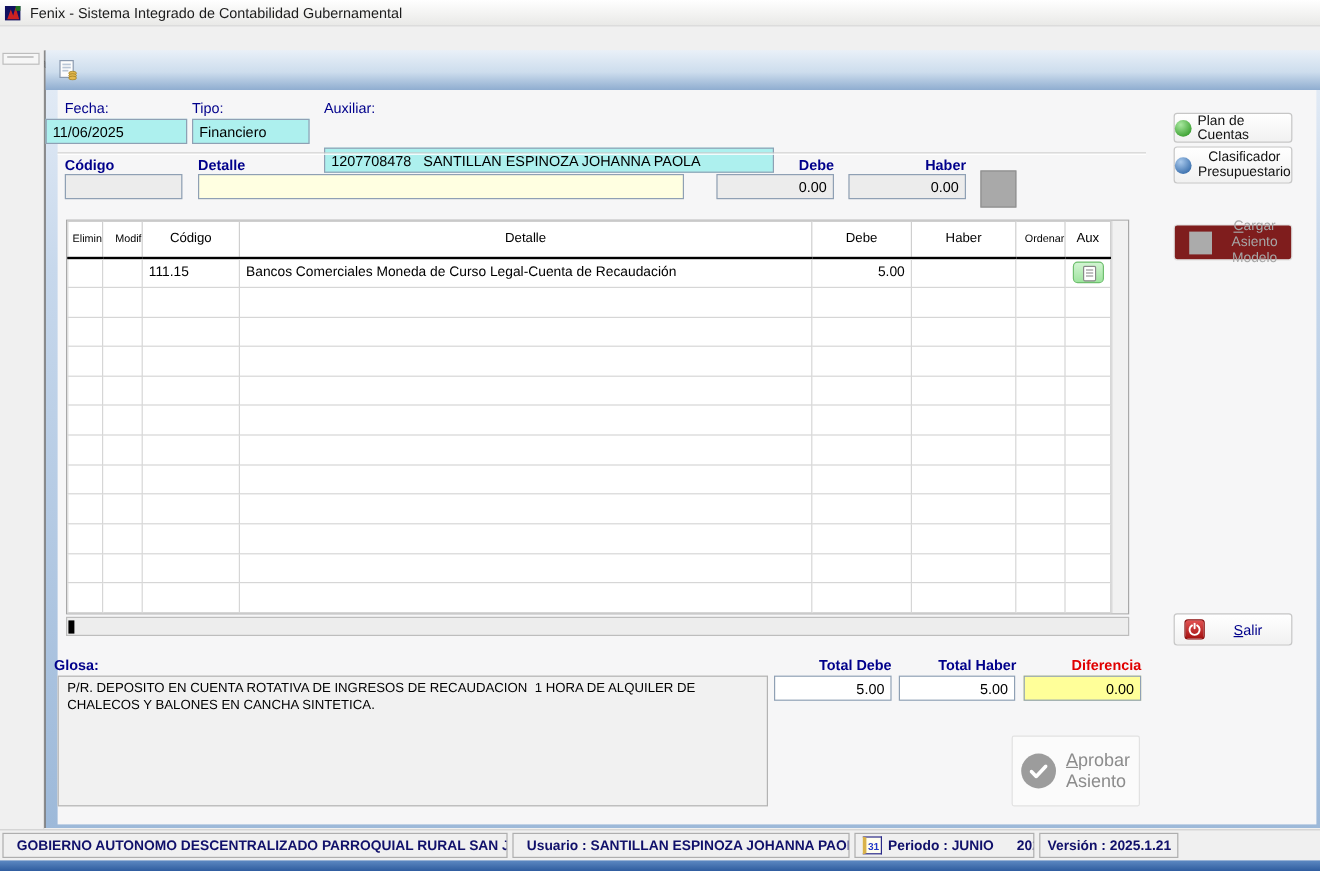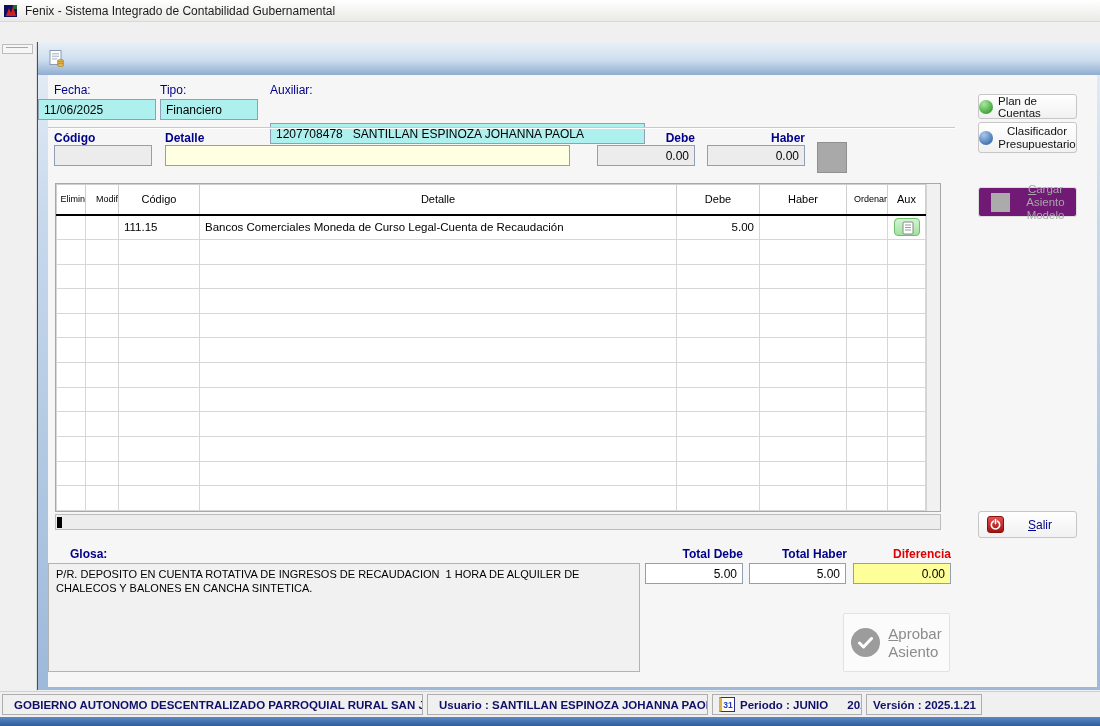--- a/index.html
+++ b/index.html
@@ -66,21 +66,21 @@
   #grid-hscroll .mark { position:absolute; left:1px; top:2px; width:5px; height:11px; background:#000; }
 
   
   .side-btn { left:978px; width:99px; background:linear-gradient(#ffffff,#f1f1f1);
     border:1px solid #c6c6c6; border-radius:3px; display:flex; align-items:center;
     justify-content:center; gap:5px; font-size:11.5px; color:#111; cursor:default; }
   .side-btn .lines { text-align:center; line-height:13px; }
   .sphere { width:14px; height:14px; border-radius:50%; flex:0 0 auto; }
   .sphere.green { background:radial-gradient(circle at 35% 28%, #a9e8a0, #46a83c 70%, #2e7d27); }
   .sphere.blue  { background:radial-gradient(circle at 35% 28%, #a9c9ec, #4679b4 70%, #2f5d92); }
-  #btn-cargar { background:#701a75; border-color:#dedede; color:#a6a6a6;padding-left:12px; }
+  #btn-cargar { background:#7f1d1d; border-color:#dedede; color:#a6a6a6;padding-left:12px; }
   #btn-cargar .sq { width:19px; height:19px; background:#ababab; flex:0 0 auto; }
   #btn-salir { color:#00008B; font-size:12px; justify-content:flex-start; padding-left:8px; gap:0; }
   #btn-salir .label { flex:1; text-align:center; }
   .power-ico { width:17px; height:17px; border-radius:3px;
     background:linear-gradient(#e25252,#a51212); border:1px solid #8c0f0f;
     display:flex; align-items:center; justify-content:center; flex:0 0 auto; }
 
   
   #glosa-box { left:48px; top:563px; width:592px; height:109px; background:#f1f1f1;
     border:1px solid #b3b3b3; padding:3px 7px; font-size:11px; color:#000;
@@ -339,21 +339,21 @@
 <div class="abs side-btn" id="btn-salir" style="top:511px; height:27px;">
   <span class="power-ico">
     <svg width="11" height="11" viewBox="0 0 11 11">
       <path d="M3.4 2.2 A4.2 4.2 0 1 0 7.6 2.2" fill="none" stroke="#fff" stroke-width="1.6" stroke-linecap="round"></path>
       <line x1="5.5" y1="0.6" x2="5.5" y2="4.6" stroke="#fff" stroke-width="1.6" stroke-linecap="round"></line>
     </svg>
   </span>
   <span class="label"><u>S</u>alir</span>
 </div>
 
-<span class="abs nv-label-b" style="left:70px; top:547px;">Glosa:</span>
+<span class="abs nv-label-b" style="left:45px; top:547px;">Glosa:</span>
 <div class="abs" id="glosa-box">P/R. DEPOSITO EN CUENTA ROTATIVA DE INGRESOS DE RECAUDACION  1 HORA DE ALQUILER DE CHALECOS Y BALONES EN CANCHA SINTETICA.</div>
 
 <span class="abs nv-label-b tot-label" style="left:645px;">Total Debe</span>
 <span class="abs nv-label-b tot-label" style="left:749px;">Total Haber</span>
 <span class="abs nv-label-b tot-label dif-red" style="left:853px;">Diferencia</span>
 <div class="abs tb right tot-box" style="left:645px; width:98px;">5.00</div>
 <div class="abs tb right tot-box" style="left:749px; width:97px;">5.00</div>
 <div class="abs tb right tot-box dif-yellow" style="left:853px; width:98px;">0.00</div>
 
 <div class="abs" id="btn-aprobar">

